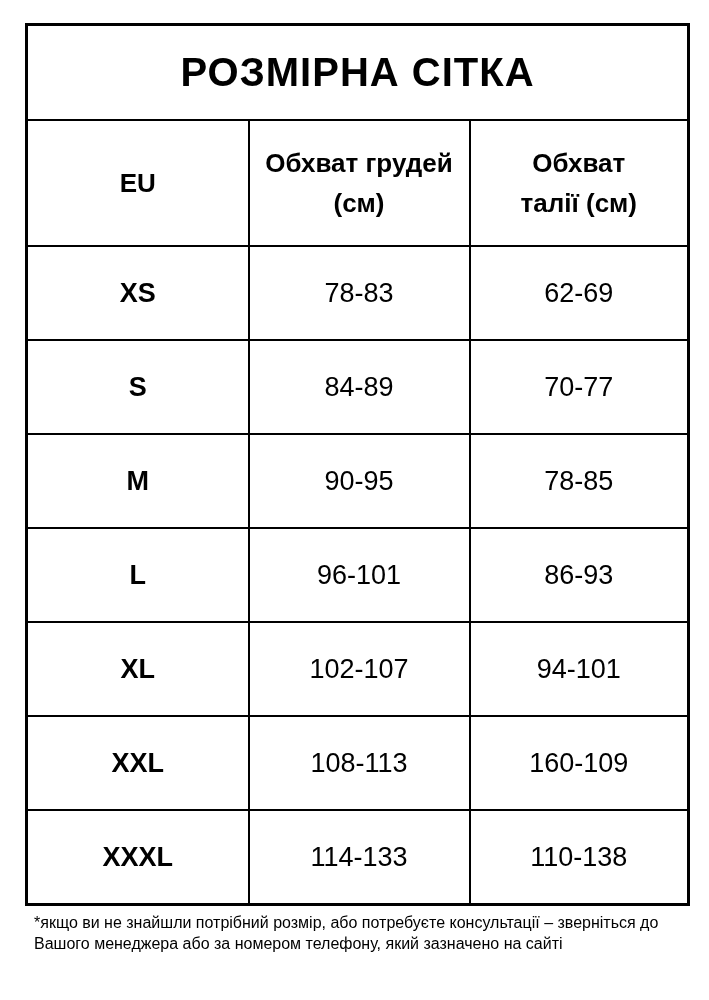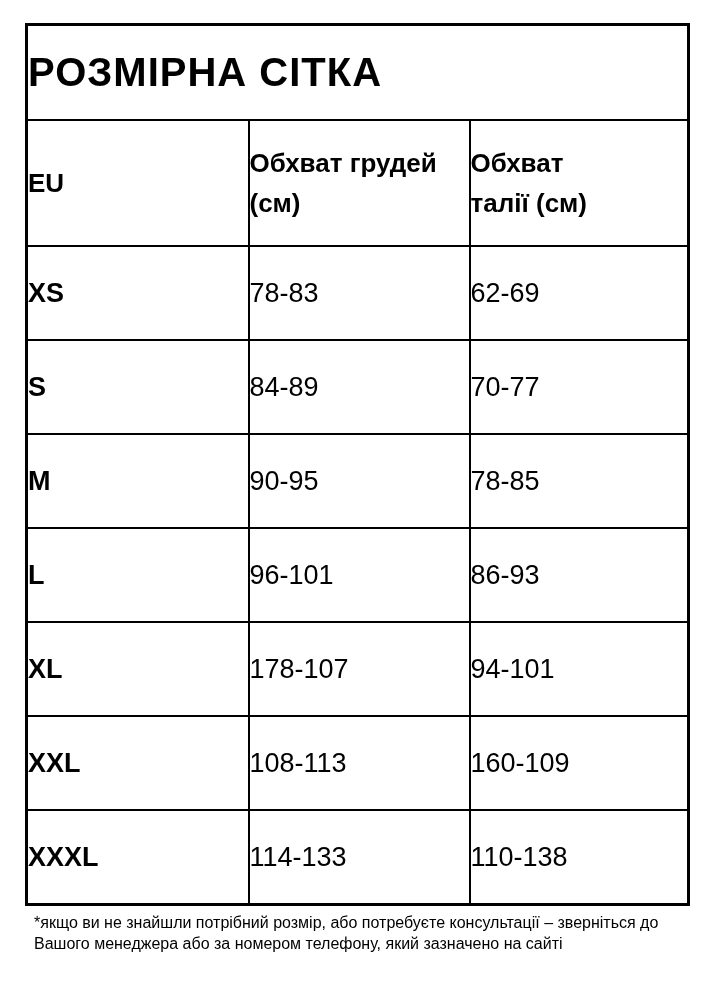--- a/index.html
+++ b/index.html
@@ -23,21 +23,21 @@
     position: absolute;
     left: 25px;
     top: 23px;
     width: 662px;
     border-collapse: collapse;
     table-layout: fixed;
     border: 3px solid #000000;
   }
   table.size-table td {
     border: 2px solid #000000;
-    text-align: left;
+    text-align: center;
     vertical-align: middle;
     padding: 0;
     background: #ffffff;
   }
   col.c-size  { width: 222px; }
   col.c-chest { width: 221px; }
   col.c-waist { width: 219px; }
 
   td.title-cell {
     height: 93px;
@@ -114,21 +114,21 @@
         <td class="value-cell">90-95</td>
         <td class="value-cell">78-85</td>
       </tr>
       <tr class="data-row">
         <td class="size-cell">L</td>
         <td class="value-cell">96-101</td>
         <td class="value-cell">86-93</td>
       </tr>
       <tr class="data-row">
         <td class="size-cell">XL</td>
-        <td class="value-cell">178-107</td>
+        <td class="value-cell">102-107</td>
         <td class="value-cell">94-101</td>
       </tr>
       <tr class="data-row">
         <td class="size-cell">XXL</td>
         <td class="value-cell">108-113</td>
         <td class="value-cell">160-109</td>
       </tr>
       <tr class="data-row">
         <td class="size-cell">XXXL</td>
         <td class="value-cell">114-133</td>

